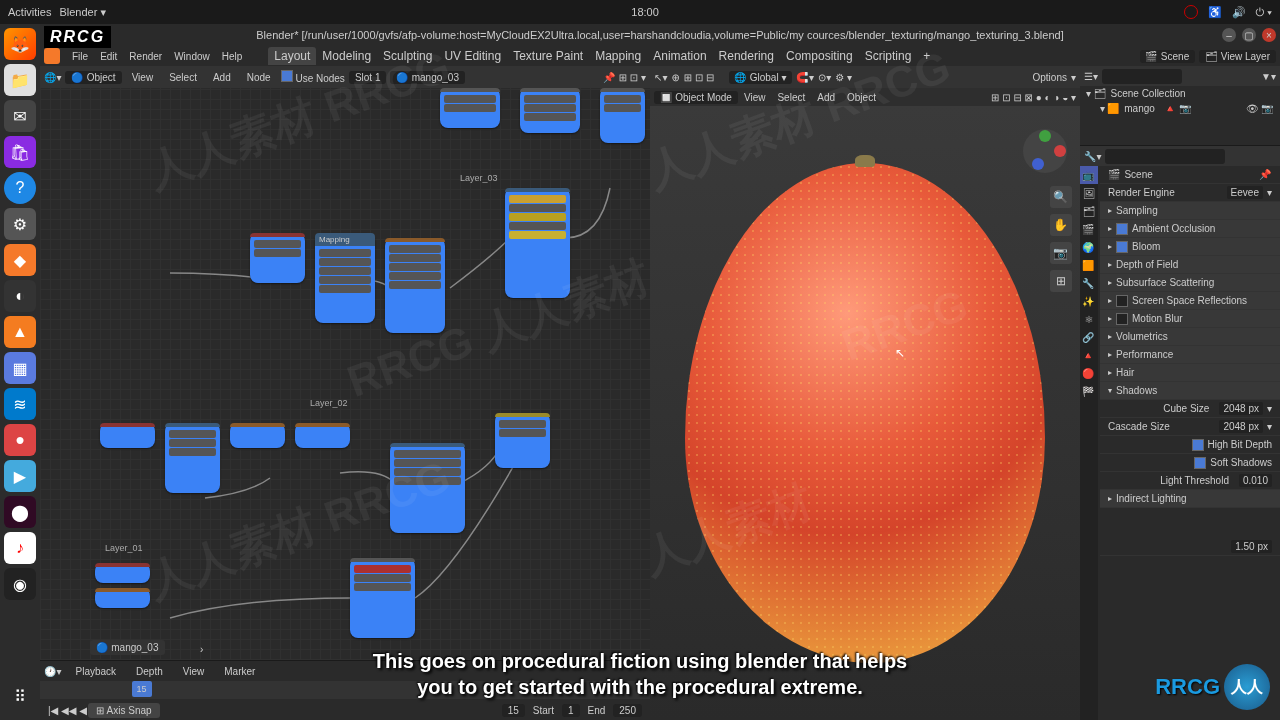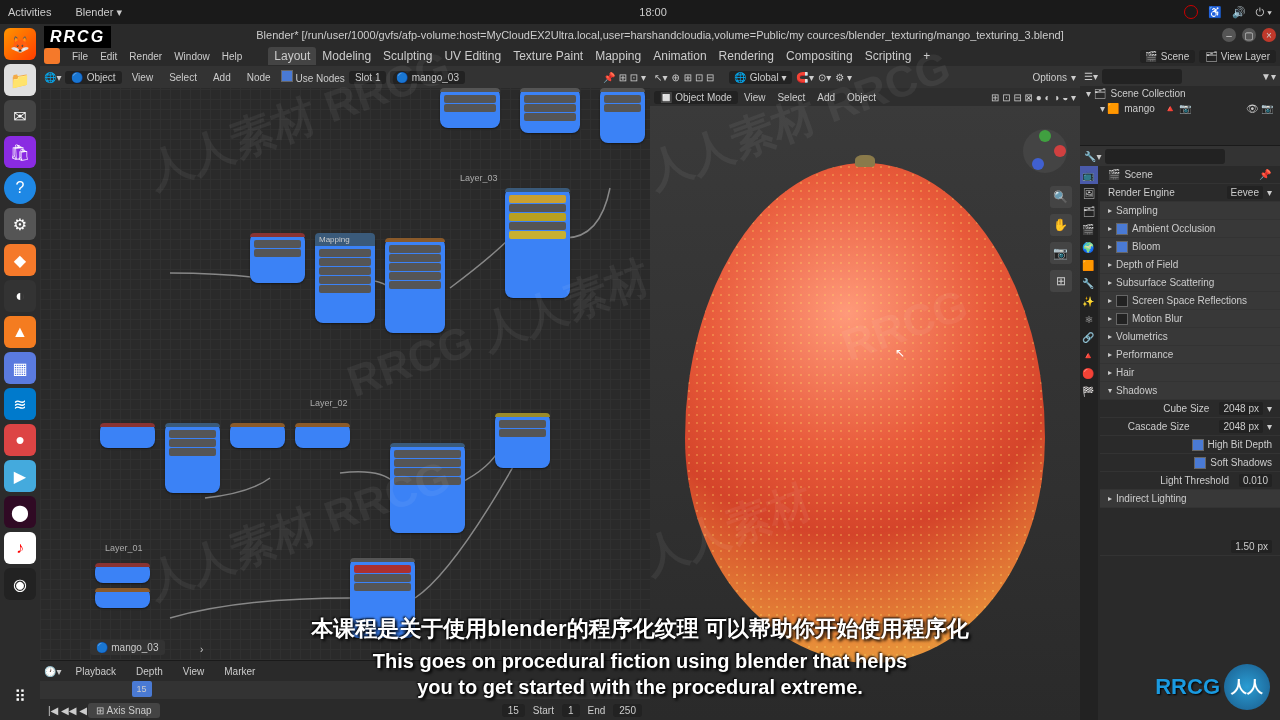--- a/index.html
+++ b/index.html
@@ -1,20 +1,20 @@
 <!DOCTYPE html>
 <html><head>
 <meta charset="utf-8">
 <style>
 * { margin: 0; padding: 0; box-sizing: border-box; font-family: sans-serif; }
 body { width: 1280px; height: 720px; background: #2a2a2a; overflow: hidden; position: relative; }
 
 
 .ubuntu-top { height: 24px; background: #1a1a1a; display: flex; align-items: center; color: #ccc; font-size: 11px; padding: 0 8px; }
-.ubuntu-top-left { display: flex; gap: 24px; }
+.ubuntu-top-left { display: flex; gap: 8px; }
 .ubuntu-top-center { flex: 1; text-align: center; }
 .ubuntu-top-right { display: flex; gap: 10px; align-items: center; }
 .power-btn { width:14px; height:14px; border:1px solid #c00; border-radius:50%; display:inline-block; }
 
 
 .ubuntu-dock { position: absolute; left: 0; top: 24px; bottom: 0; width: 40px; background: #2c2c2c; display: flex; flex-direction: column; align-items: center; padding-top: 4px; gap: 4px; }
 .dock-icon { width: 32px; height: 32px; border-radius: 6px; display:flex; align-items:center; justify-content:center; font-size:16px; color:#fff; }
 .dock-firefox { background: linear-gradient(135deg,#ff9500,#ff3d00); }
 .dock-files { background: #e0e0e0; color:#555; }
 .dock-folder { background: #444; }
@@ -485,21 +485,21 @@
             </div>
           <div class="prop-row header">
               <span class="triangle">▸</span> 
               <span>Hair</span>
             </div>
           <div class="prop-row header">
               <span class="triangle">▾</span> 
               <span>Shadows</span>
             </div>
           <div class="prop-row"><span class="prop-label" style="text-align:right;padding-right:6px">Cube Size</span><span class="prop-val">2048 px</span> ▾</div>
-          <div class="prop-row"><span class="prop-label" style="text-align:center;padding-right:6px">Cascade Size</span><span class="prop-val">2048 px</span> ▾</div>
+          <div class="prop-row"><span class="prop-label" style="text-align:left;padding-right:6px">Cascade Size</span><span class="prop-val">2048 px</span> ▾</div>
           <div class="prop-row">
               <span class="prop-label"></span>
               <span class="chk"></span> 
               <span>High Bit Depth</span>
             </div>
           <div class="prop-row">
               <span class="prop-label"></span>
               <span class="chk"></span> 
               <span>Soft Shadows</span>
             </div>
@@ -529,16 +529,15 @@
 <div class="watermark" style="top:500px;left:140px">人人素材 RRCG</div>
 <div class="watermark" style="top:500px;left:640px">人人素材</div>
 
 <div class="rrcg-tl">RRCG</div>
 <div class="rrcg-br">
   <span class="rrcg-text">RRCG</span>
   <div class="rrcg-circle">人人</div>
 </div>
 
 <div class="captions">
-  <div class="caption-cn">本课程是关于使用blender的程序化纹理 可以帮助你开始使用程序化</div>
   <div class="caption-en">This goes on procedural fiction using blender that helps</div>
   <div class="caption-en">you to get started with the procedural extreme.</div>
 </div>
 
 </body></html>

